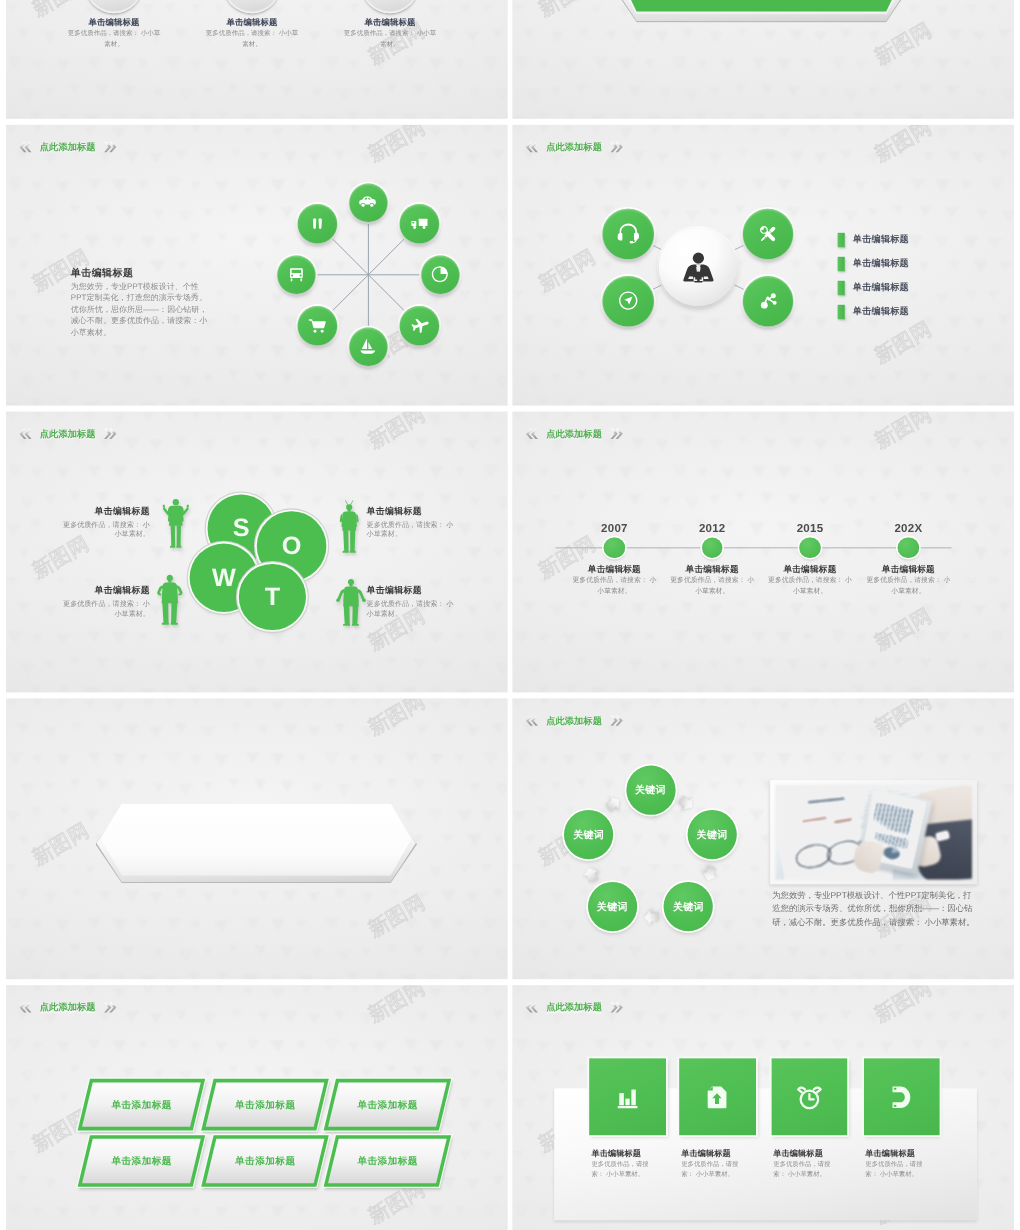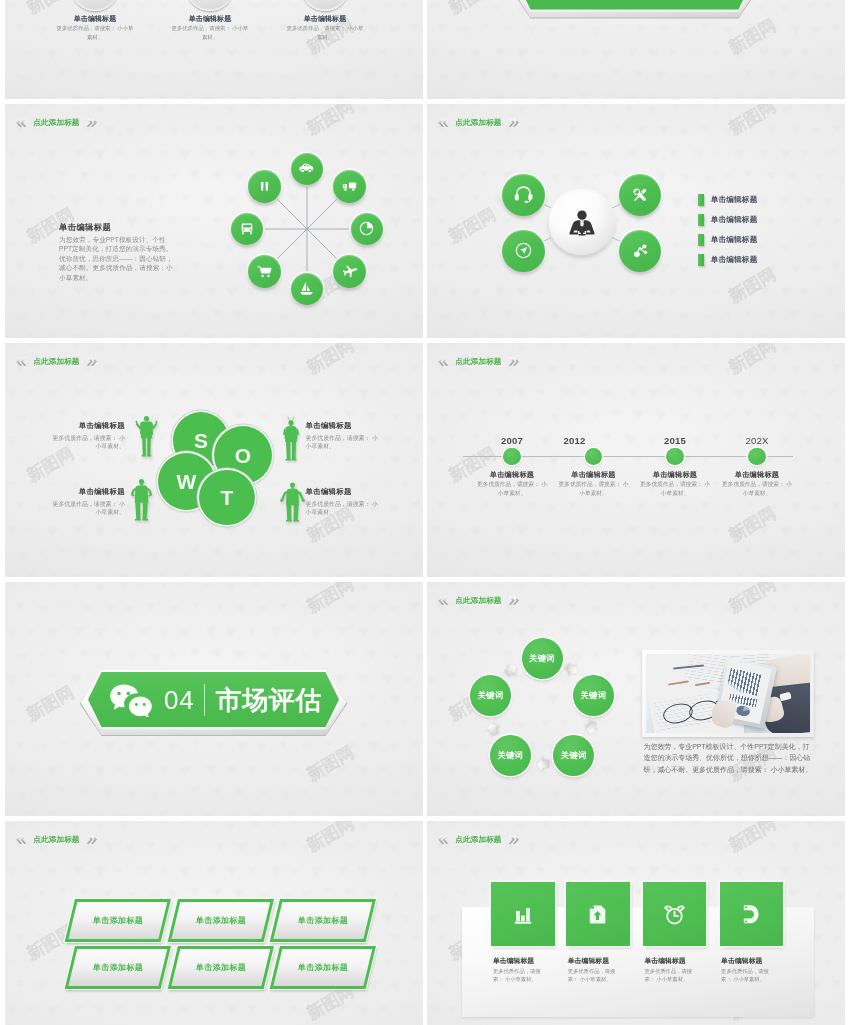--- a/index.html
+++ b/index.html
@@ -527,31 +527,31 @@
         </svg>
 </div>
 <div class="abs" style="left:36px;top:112.7px;width:330px;height:1px;background:#b9bcc2;"></div>
 <div class="abs" style="left:76.4px;top:104.6px;width:17.2px;height:17.2px;border-radius:50%;
  background:radial-gradient(circle at 36% 30%,#62ca63,#48b64d);box-shadow:0 0 0 1.3px #ffffff, 0 1.6px 2.2px rgba(120,120,120,.45);"></div>
 <div class="abs" style="left:55.0px;top:91.5px;width:60px;text-align:center;font-size:9.6px;font-weight:700;color:#4d4d4d;letter-spacing:.2px;">2007</div>
 <div class="abs" style="left:45.0px;top:127.0px;width:80px;text-align:center;font-size:7.2px;font-weight:700;color:#3c3c3c;letter-spacing:.2px;">单击编辑标题</div>
 <div class="abs" style="left:48.0px;top:137.0px;width:74px;text-align:center;font-size:5.7px;color:#8d8d8d;line-height:1.5;">更多优质作品，请搜索： 小小草素材。</div>
 <div class="abs" style="left:157.9px;top:104.6px;width:17.2px;height:17.2px;border-radius:50%;
  background:radial-gradient(circle at 36% 30%,#62ca63,#48b64d);box-shadow:0 0 0 1.3px #ffffff, 0 1.6px 2.2px rgba(120,120,120,.45);"></div>
-<div class="abs" style="left:136.5px;top:91.5px;width:60px;font-size:9.6px;font-weight:700;color:#4d4d4d;letter-spacing:.2px;">2012</div>
+<div class="abs" style="left:136.5px;top:91.5px;width:60px;text-align:center;font-size:9.6px;font-weight:700;color:#4d4d4d;letter-spacing:.2px;">2012</div>
 <div class="abs" style="left:126.5px;top:127.0px;width:80px;text-align:center;font-size:7.2px;font-weight:700;color:#3c3c3c;letter-spacing:.2px;">单击编辑标题</div>
 <div class="abs" style="left:129.5px;top:137.0px;width:74px;text-align:center;font-size:5.7px;color:#8d8d8d;line-height:1.5;">更多优质作品，请搜索： 小小草素材。</div>
 <div class="abs" style="left:239.4px;top:104.6px;width:17.2px;height:17.2px;border-radius:50%;
  background:radial-gradient(circle at 36% 30%,#62ca63,#48b64d);box-shadow:0 0 0 1.3px #ffffff, 0 1.6px 2.2px rgba(120,120,120,.45);"></div>
 <div class="abs" style="left:218.0px;top:91.5px;width:60px;text-align:center;font-size:9.6px;font-weight:700;color:#4d4d4d;letter-spacing:.2px;">2015</div>
 <div class="abs" style="left:208.0px;top:127.0px;width:80px;text-align:center;font-size:7.2px;font-weight:700;color:#3c3c3c;letter-spacing:.2px;">单击编辑标题</div>
 <div class="abs" style="left:211.0px;top:137.0px;width:74px;text-align:center;font-size:5.7px;color:#8d8d8d;line-height:1.5;">更多优质作品，请搜索： 小小草素材。</div>
 <div class="abs" style="left:321.4px;top:104.6px;width:17.2px;height:17.2px;border-radius:50%;
  background:radial-gradient(circle at 36% 30%,#62ca63,#48b64d);box-shadow:0 0 0 1.3px #ffffff, 0 1.6px 2.2px rgba(120,120,120,.45);"></div>
-<div class="abs" style="left:300.0px;top:91.5px;width:60px;text-align:center;font-size:9.6px;font-weight:400;color:#4d4d4d;letter-spacing:.2px;">202X</div>
+<div class="abs" style="left:300.0px;top:91.5px;width:60px;text-align:center;font-size:9.6px;font-weight:700;color:#4d4d4d;letter-spacing:.2px;">202X</div>
 <div class="abs" style="left:290.0px;top:127.0px;width:80px;text-align:center;font-size:7.2px;font-weight:700;color:#3c3c3c;letter-spacing:.2px;">单击编辑标题</div>
 <div class="abs" style="left:293.0px;top:137.0px;width:74px;text-align:center;font-size:5.7px;color:#8d8d8d;line-height:1.5;">更多优质作品，请搜索： 小小草素材。</div>
 
   </div>
 
   <div class="slide s7" style="left:5px;top:582px;">
     <div class="bg"></div>
     <svg class="tex" width="418" height="234">
         <rect width="418" height="234" fill="url(#tri)"></rect>
       </svg>
@@ -560,38 +560,20 @@
         <span class="wm" style="left:20px;top:110px;transform:rotate(-30deg);">新图网</span>
         <span class="wm" style="left:300px;top:170px;transform:rotate(-30deg);">新图网</span>
       </div>
 <div class="abs" style="left:74.5px;top:89.0px;width:268px;height:65px;
  background:#b9b9b9;clip-path:polygon(0 50%, 22.0px 0, calc(100% - 22.0px) 0, 100% 50%, calc(100% - 22.0px) 100%, 22.0px 100%);"></div>
 <div class="abs" style="left:75.4px;top:88.1px;width:266.2px;height:65px;
  background:linear-gradient(178deg,#ffffff 0%,#f7f7f7 48%,#e2e2e2 86%,#d0d0d0 100%);clip-path:polygon(0 50%, 21.1px 0, calc(100% - 21.1px) 0, 100% 50%, calc(100% - 21.1px) 100%, 21.1px 100%);"></div>
 <div class="abs" style="left:79.5px;top:87.5px;width:258px;height:60px;
  background:linear-gradient(180deg,#ffffff 0%,#fcfcfc 70%,#f0f0f0 100%);
  clip-path:polygon(0 50%, 17.0px 0, calc(100% - 17.0px) 0, 100% 50%, calc(100% - 17.0px) 100%, 17.0px 100%);"></div>
-<div class="abs" style="left:83px;top:90px;width:251px;height:55px;
- background:linear-gradient(180deg,#59c45b 0%,#4ebe52 45%,#49b94d 100%);
- clip-path:polygon(0 50%, 13.5px 0, calc(100% - 13.5px) 0, 100% 50%, calc(100% - 13.5px) 100%, 13.5px 100%);
- display:flex;align-items:center;">
- <span style="margin-left:21px;display:block;">
-          <svg width="44" height="34" viewBox="0 0 62 48" style="fill:#fafffa">
- <path d="M20.6 2.0 C9.9 2.0 1.6 9.3 1.6 18.2 c0 5.0 2.6 9.5 6.9 12.5 l-1.9 5.9 c-.2.6.45 1.1 1.0.78 l6.8-4.0 c1.9.5 3.95.8 6.2.8 .5 0 1.0-.02 1.5-.05 -.55-1.5-.85-3.1-.85-4.75 0-8.3 8.1-15.0 18.1-15.0 .5 0 1.0.02 1.5.06 C39.9 6.95 31.2 2.0 20.6 2.0z"></path>
- <circle cx="14.0" cy="14.8" r="2.5" fill="#4cbe50"></circle>
- <circle cx="27.2" cy="14.8" r="2.5" fill="#4cbe50"></circle>
- <path d="M60.4 33.0 c0-7.6-7.2-13.8-16.1-13.8 -8.9 0-16.1 6.2-16.1 13.8 0 7.6 7.2 13.8 16.1 13.8 1.9 0 3.7-.28 5.4-.8 l5.6 3.3 c.5.3 1.1-.17.9-.72 l-1.6-4.95 C58.2 40.9 60.4 37.2 60.4 33.0z"></path>
- <circle cx="38.6" cy="30.2" r="2.1" fill="#4cbe50"></circle>
- <circle cx="49.6" cy="30.2" r="2.1" fill="#4cbe50"></circle>
-</svg>
-        </span>
- <span style="margin-left:11px;color:#ffffff;font-size:26px;font-weight:400;font-family:&quot;Liberation Sans&quot;,sans-serif;letter-spacing:.8px;line-height:1;">04</span>
- <span style="display:block;width:1.2px;height:32px;background:rgba(255,255,255,.70);margin-left:9px;"></span>
- <span style="margin-left:11px;color:#ffffff;font-size:26px;font-weight:700;letter-spacing:.5px;line-height:1;">市场评估</span>
-</div>
 
   </div>
 
   <div class="slide s8" style="left:427px;top:582px;">
     <div class="bg"></div>
     <svg class="tex" width="418" height="234">
         <rect width="418" height="234" fill="url(#tri)"></rect>
       </svg>
     <div class="wmbox">
         <span class="wm" style="left:300px;top:2px;transform:rotate(-30deg);">新图网</span>

